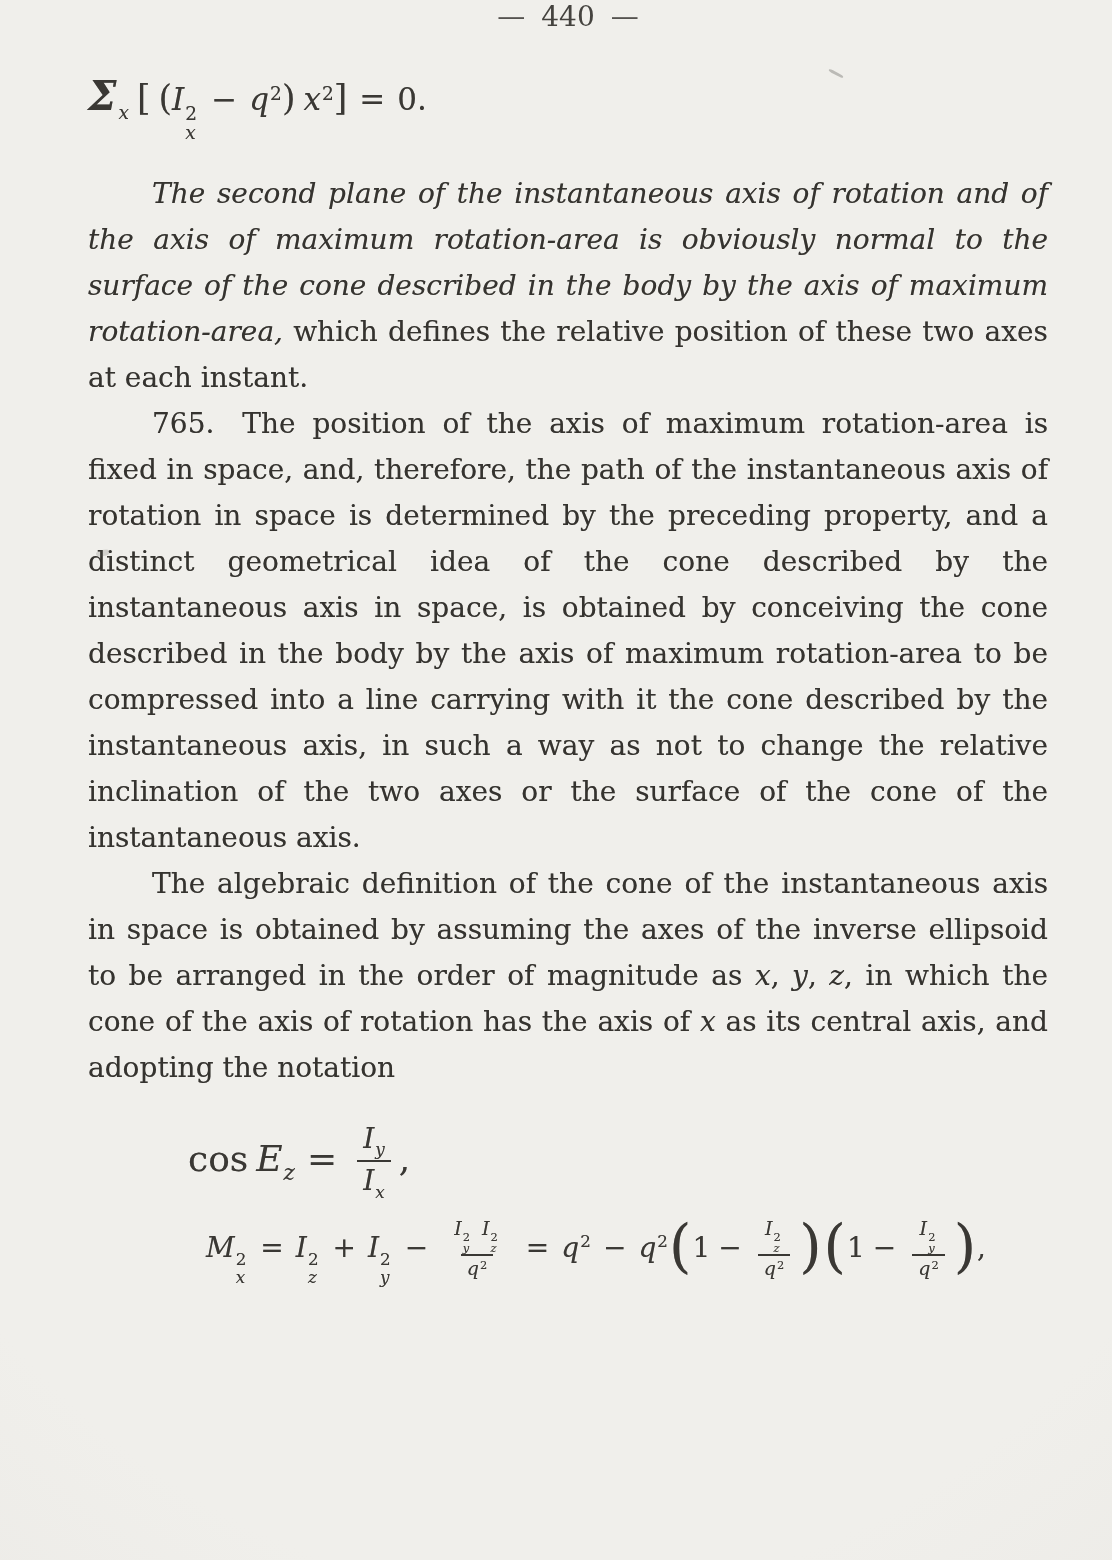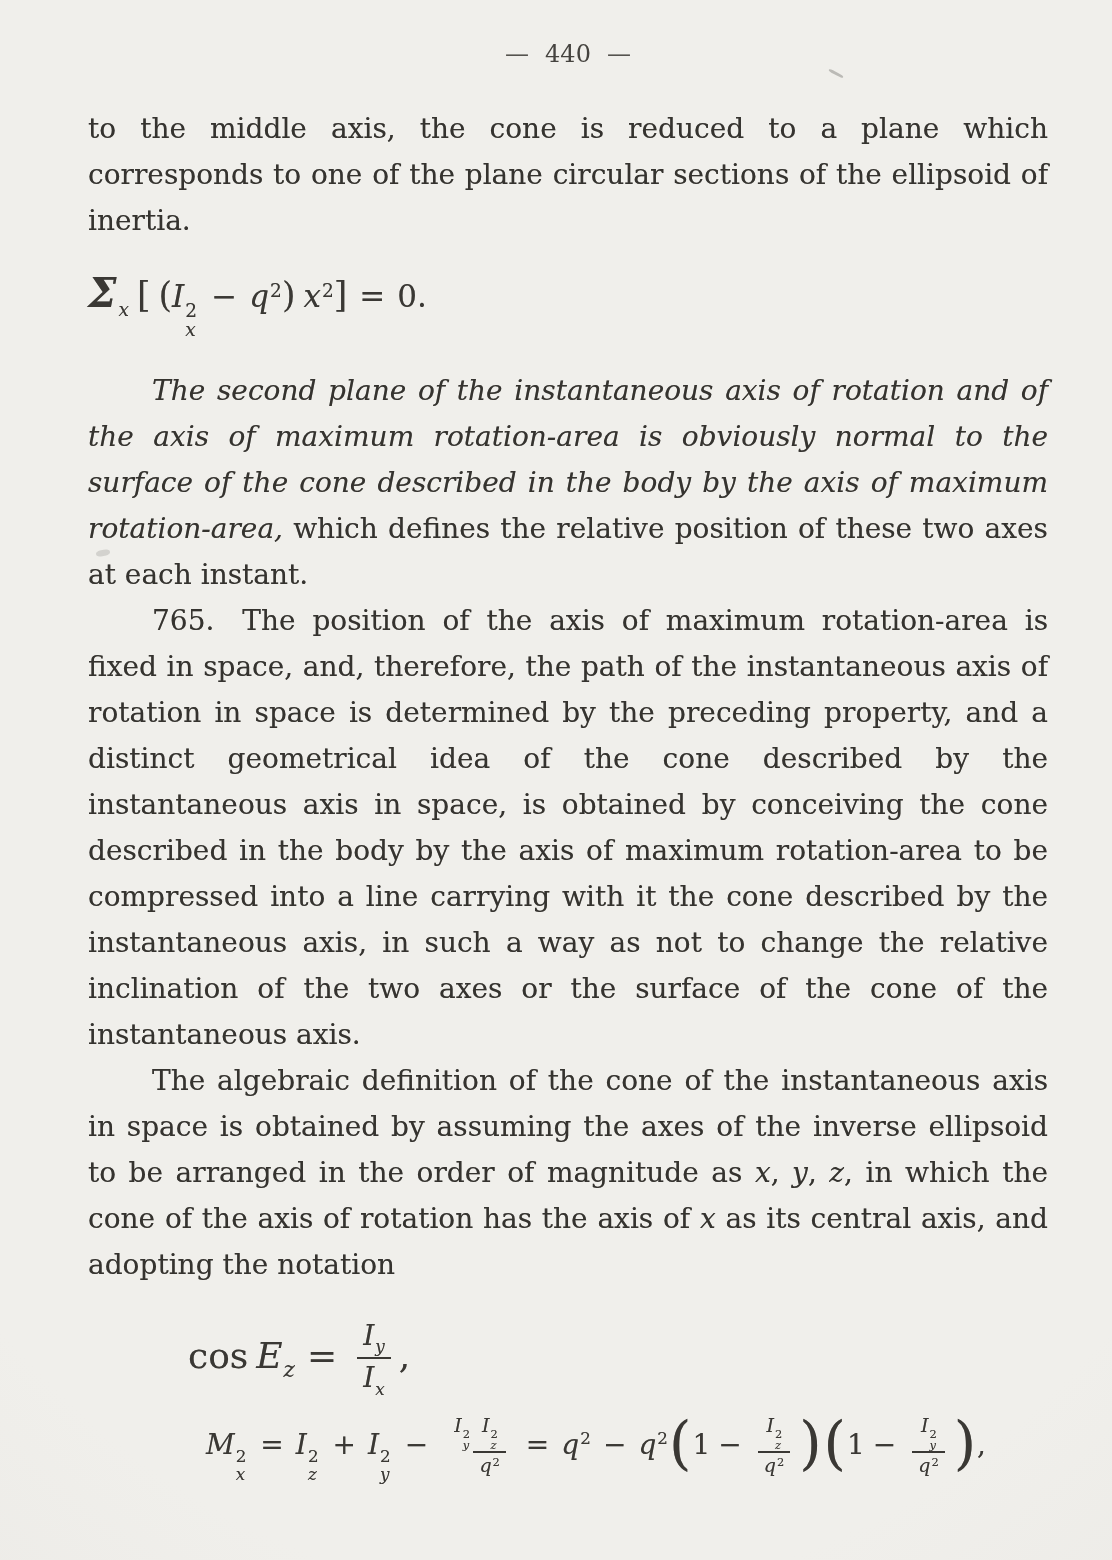--- a/index.html
+++ b/index.html
@@ -7,22 +7,21 @@
     position:relative;
     width:1112px;height:1560px;
     background:radial-gradient(130% 110% at 50% 42%, #f0efeb 55%, #e9e7e3 85%, #e3e1dd 100%);
     font-family:"DejaVu Serif","Liberation Serif",serif;
     color:#35332f;
     overflow:hidden;
   }
   .content{padding:0 64px 0 88px;}
   .pagehead{
     text-align:center;
-    padding-top:40px;
-    font-size:24px;
+    font-size:28px;
     color:#45433f;
   }
   .pagehead .dash{margin:0 16px;color:#55534f;}
   .body-text{
     margin-top:38px;
     font-size:28px;
     line-height:46px;
     text-align:justify;
     text-shadow:0 0 0.6px rgba(58,56,52,0.45);
   }
@@ -39,21 +38,21 @@
   .sigma{font-size:1.3em;font-style:italic;font-weight:600;letter-spacing:1px;}
   .sup{font-size:0.6em;vertical-align:0.55em;margin-left:1px;}
   .subx{font-size:0.6em;vertical-align:-0.45em;font-style:italic;margin-left:1px;}
   .ss{display:inline-flex;flex-direction:column;align-items:flex-start;
       font-size:0.6em;line-height:1.05;vertical-align:-0.5em;margin:0 2px 0 1px;}
   .ss .up{display:block;}
   .ss .dn{display:block;font-style:italic;}
   .op{margin:0 12px;}
   .opn{margin:0 8px;}
   .d1{font-size:1.12em;}
-  .frac{display:inline-flex;flex-direction:column;align-items:flex-end;
+  .frac{display:inline-flex;flex-direction:column;align-items:center;
         vertical-align:middle;margin:0 8px;line-height:1.25;}
   .frac .num{display:block;padding:0 6px;}
   .frac .den{display:block;border-top:2px solid #3a3834;padding:1px 6px 0;}
   .eq2 .frac{font-size:0.78em;}
   .eq3 .frac{font-size:0.68em;}
   .gap-r{margin-right:10px;}
   .bigp{font-size:2.05em;line-height:0;display:inline-block;vertical-align:middle;
         transform:translateY(-2px);margin:0 1px;}
   
   .speck{position:absolute;background:rgba(90,88,84,0.35);border-radius:40%;}
@@ -67,21 +66,20 @@
   <div class="speck a"></div>
   <div class="speck b"></div>
 
   <div class="content">
 
     <div class="pagehead"><span class="dash">—</span><span>440</span><span class="dash">—</span>
     </div>
 
     <div class="body-text">
 
-      <p class="para"><span>to the middle axis, the cone is reduced to a plane which corresponds to one of the plane circular sections of the ellipsoid of inertia.</span></p>
 
 
       <div class="equation eq1"><span class="sigma">Σ</span><span class="subx">x</span><span class="opn d1">[</span><span class="d1">(</span><span class="mi">I</span><span class="ss">
             <span class="up">2</span>
             <span class="dn">x</span>
           </span><span class="op">−</span><span class="mi">q</span><span class="sup">2</span><span class="d1">)</span><span class="mi" style="margin-left:8px">x</span><span class="sup">2</span><span class="d1">]</span><span class="op">=</span><span>0</span><span>.</span></div>
 
       <p class="para indent"><span class="r-i">The second plane of the instantaneous axis of rotation and of the axis of maximum rotation-area is obviously normal to the surface of the cone described in the body by the axis of maximum rotation-area,</span><span> which defines the relative position of these two axes at each instant.</span></p>
 
       <p class="para indent"><span>765.  The position of the axis of maximum rotation-area is fixed in space, and, therefore, the path of the instantaneous axis of rotation in space is determined by the preceding property, and a distinct geometrical idea of the cone described by the instantaneous axis in space, is obtained by conceiving the cone described in the body by the axis of maximum rotation-area to be compressed into a line carrying with it the cone described by the instantaneous axis, in such a way as not to change the relative inclination of the two axes or the surface of the cone of the instantaneous axis.</span></p>

